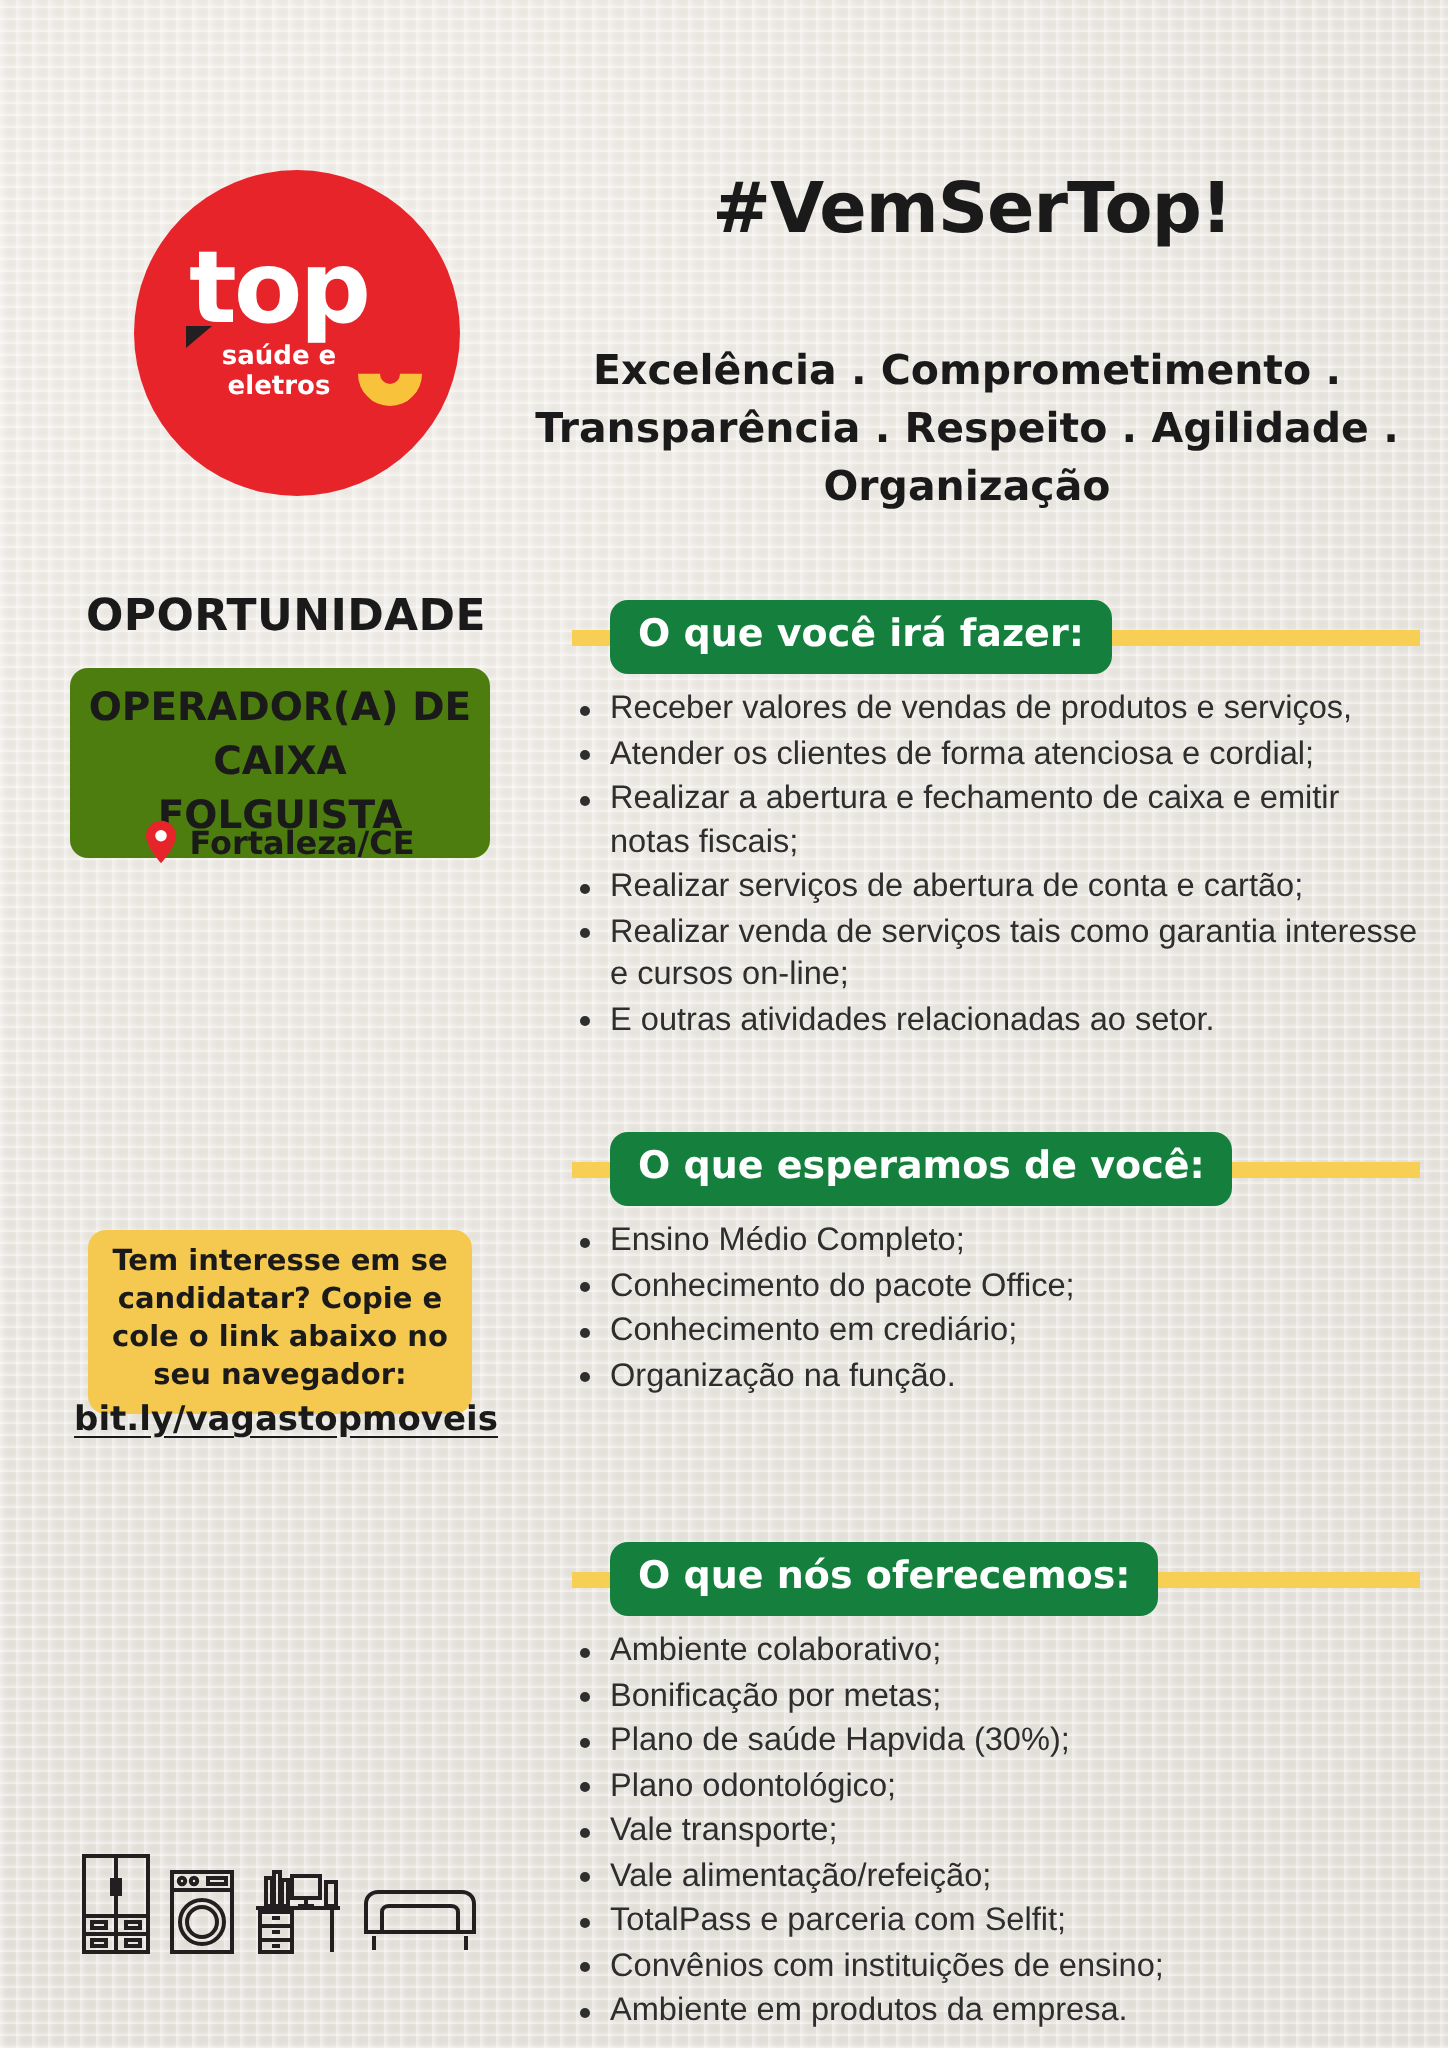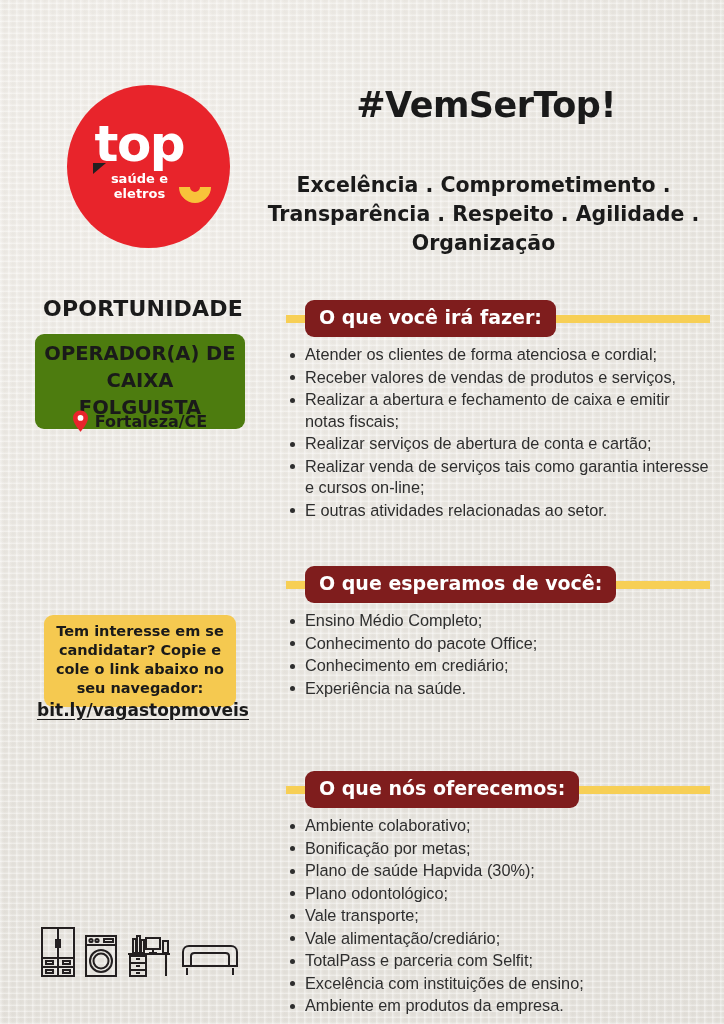--- a/index.html
+++ b/index.html
@@ -233,21 +233,21 @@
     top: 15px;
     height: 8px;
     background: #f7cf55;
   }
   .head-pill {
     position: absolute;
     left: 19px;
     top: 0;
     display: inline-block;
     padding: 5px 14px 7px;
-    background: #7f1d1d;
+    background: #15803d;
     border-radius: 9px;
     color: #ffffff;
     font-family: "DejaVu Sans", sans-serif;
     font-weight: bold;
     font-size: 19px;
     line-height: 25px;
     white-space: nowrap;
   }
 
   ul.bullets {
@@ -368,53 +368,53 @@
       </g>
     </svg>
   </div>
 
   <div class="section section-1">
     <div class="section-headbar">
       <div class="headbar-rule"></div>
       <div class="head-pill">O que você irá fazer:</div>
     </div>
     <ul class="bullets">
+      <li>Receber valores de vendas de produtos e serviços,</li>
       <li>Atender os clientes de forma atenciosa e cordial;</li>
-      <li>Receber valores de vendas de produtos e serviços,</li>
       <li>Realizar a abertura e fechamento de caixa e emitir notas fiscais;</li>
       <li>Realizar serviços de abertura de conta e cartão;</li>
       <li> Realizar venda de serviços tais como garantia interesse e cursos on-line;</li>
       <li>E outras atividades relacionadas ao setor.</li>
     </ul>
   </div>
 
   <div class="section section-2">
     <div class="section-headbar">
       <div class="headbar-rule"></div>
       <div class="head-pill">O que esperamos de você:</div>
     </div>
     <ul class="bullets">
       <li>Ensino Médio Completo;</li>
       <li>Conhecimento do pacote Office;</li>
       <li>Conhecimento em crediário;</li>
-      <li>Experiência na saúde.</li>
+      <li>Organização na função.</li>
     </ul>
   </div>
 
   <div class="section section-3">
     <div class="section-headbar">
       <div class="headbar-rule"></div>
       <div class="head-pill">O que nós oferecemos:</div>
     </div>
     <ul class="bullets">
       <li>Ambiente colaborativo;</li>
       <li>Bonificação por metas;</li>
       <li>Plano de saúde Hapvida (30%);</li>
       <li>Plano odontológico;</li>
       <li>Vale transporte;</li>
-      <li>Vale alimentação/crediário;</li>
+      <li>Vale alimentação/refeição;</li>
       <li>TotalPass e parceria com Selfit;</li>
-      <li>Excelência com instituições de ensino;</li>
+      <li>Convênios com instituições de ensino;</li>
       <li>Ambiente em produtos da empresa.</li>
     </ul>
   </div>
 
 </div>
 
 </body></html>

